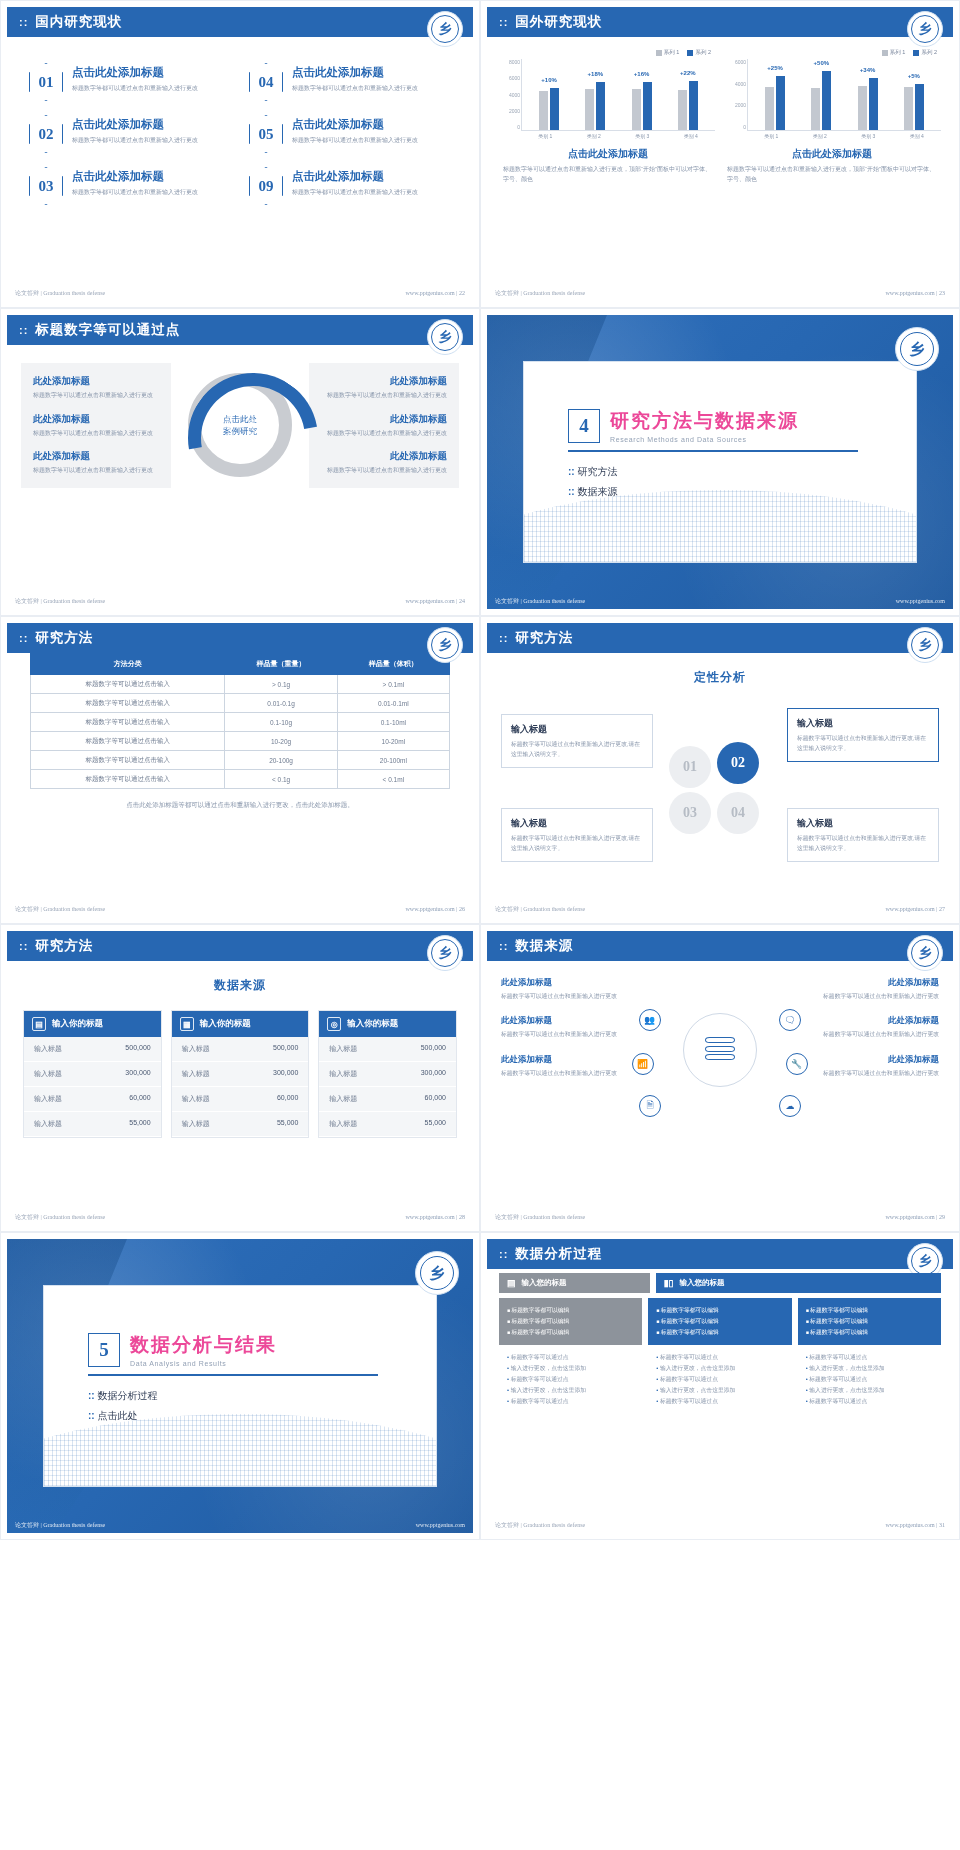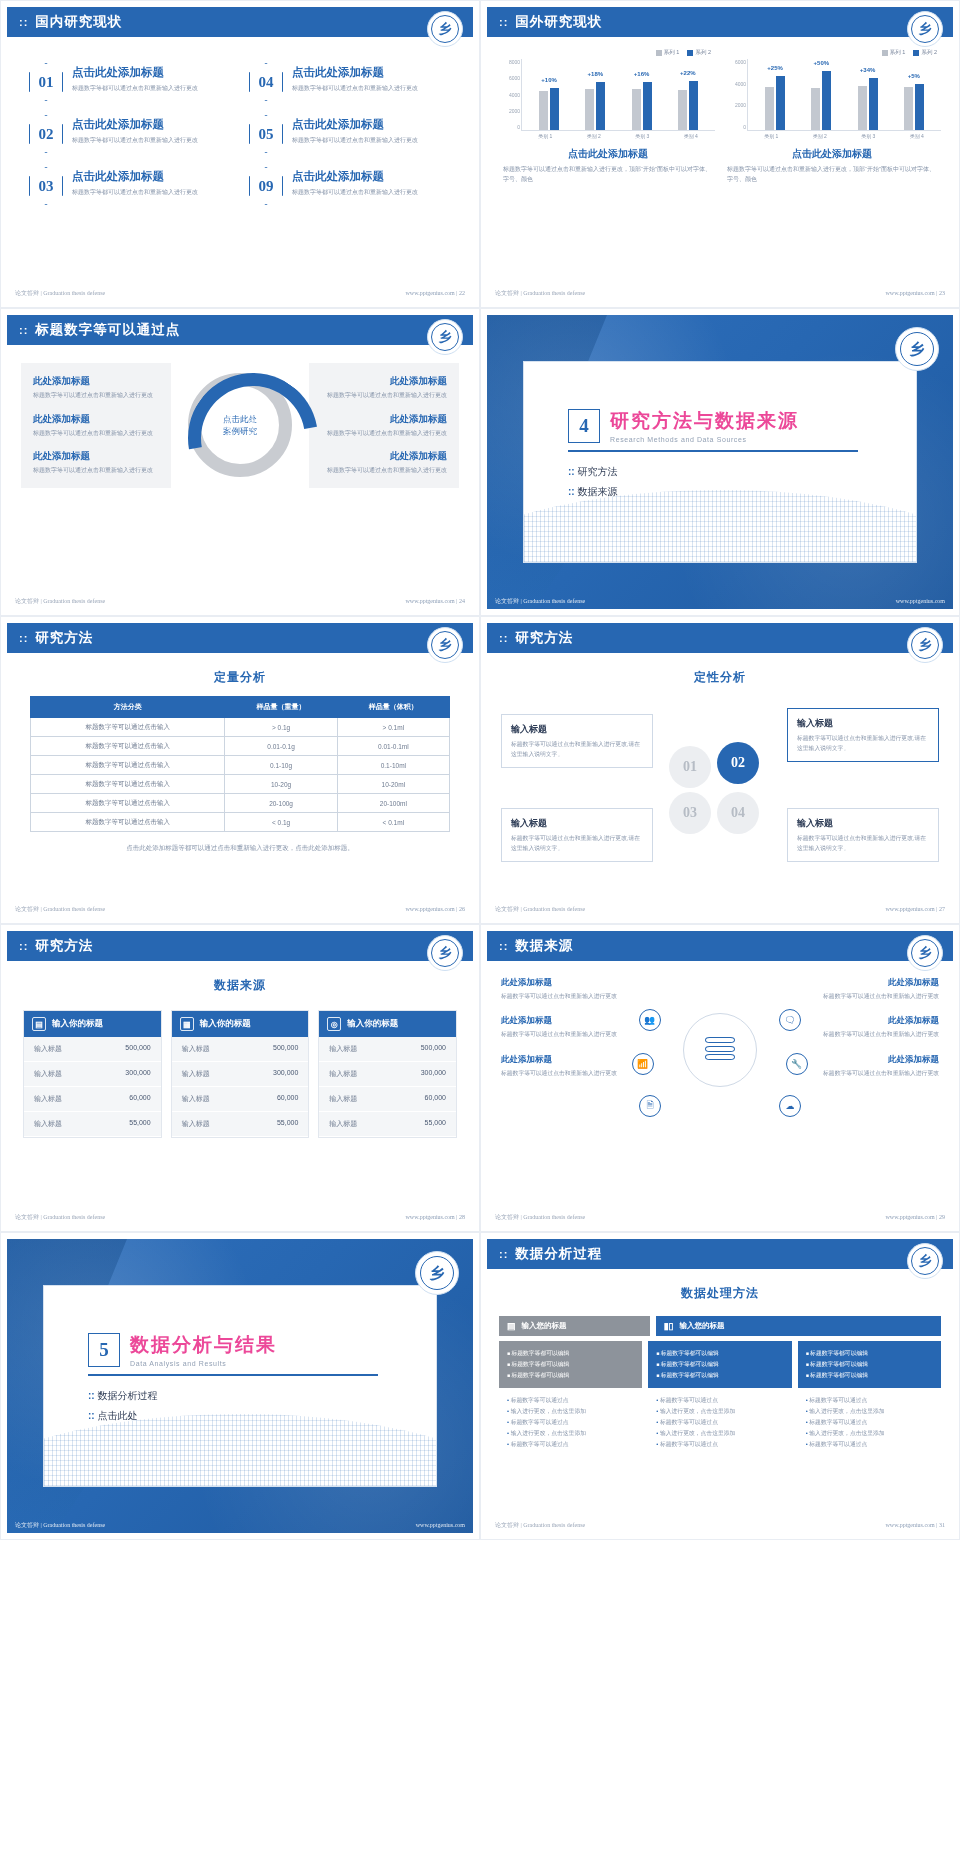--- a/index.html
+++ b/index.html
@@ -662,21 +662,20 @@
   <div class="slide">
     <div class="inner">
       <div class="hdr">
         <span class="dots">::</span>
         <span class="title">研究方法</span>
         <span class="seal">
             <span class="ring">乡</span>
           </span>
       </div>
 
-      <div class="sub-title">定量分析</div>
 
       <table class="data">
         <thead>
           <tr>
             <th>方法分类</th>
             <th>样品量（重量）</th>
             <th>样品量（体积）</th>
           </tr>
         </thead>
         <tbody>
@@ -963,21 +962,20 @@
   <div class="slide">
     <div class="inner">
       <div class="hdr">
         <span class="dots">::</span>
         <span class="title">数据分析过程</span>
         <span class="seal">
             <span class="ring">乡</span>
           </span>
       </div>
 
-      <div class="sub-title">数据处理方法</div>
 
       <div class="proc">
         <div class="proc-head">
           <div class="ph grey">
             <span class="ic">▤</span>
             <span>输入您的标题</span>
           </div>
           <div class="ph blue">
             <span class="ic">▮▯</span>
             <span>输入您的标题</span>

